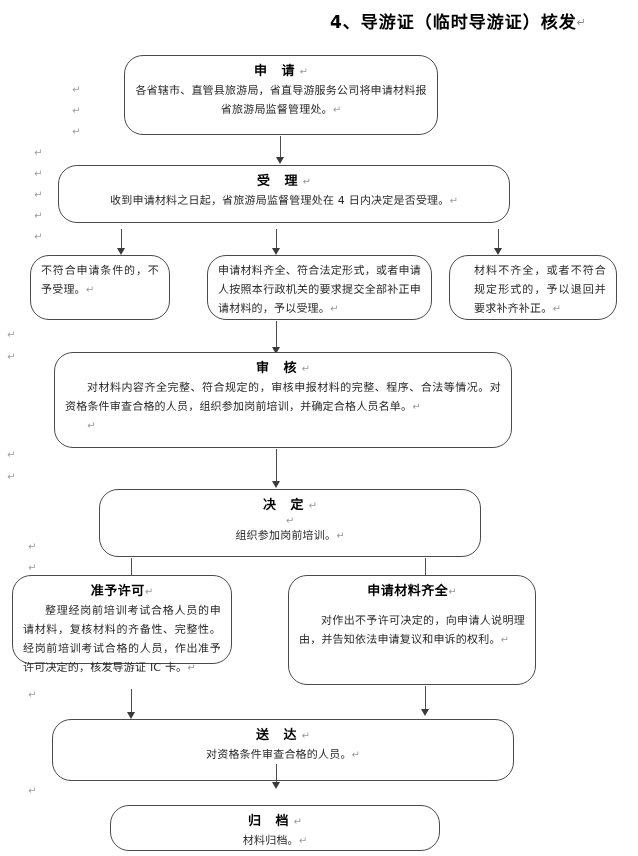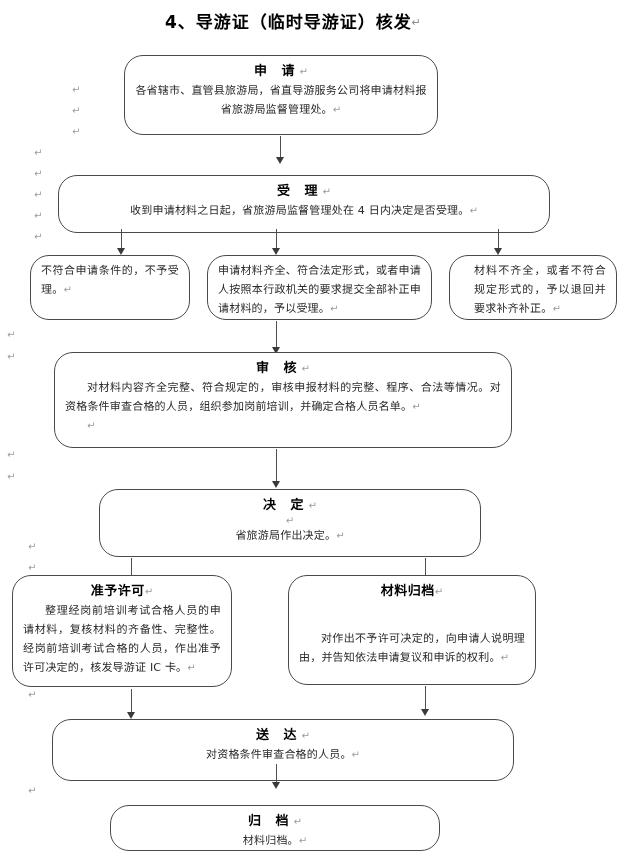--- a/index.html
+++ b/index.html
@@ -19,21 +19,21 @@
     overflow: hidden;
     background: #ffffff;
   }
 
   
   .doc-title {
     position: absolute;
     left: 0;
     top: 8px;
     width: 586px;
-    text-align: center;
+    text-align: right;
     font-size: 17px;
     font-weight: bold;
     letter-spacing: 1px;
     color: #000;
     white-space: nowrap;
   }
   .doc-title .pilcrow {
     font-weight: normal;
     font-size: 11px;
     color: #8a8a8a;
@@ -142,39 +142,39 @@
   <div class="node" style="left:124px; top:55px; width:314px; height:80px;">
     <div class="node-title"><span>申  请</span><span class="pilcrow">↵</span></div>
     <div class="node-body center"><span>各省辖市、直管县旅游局，省直导游服务公司将申请材料报省旅游局监督管理处。</span><span class="pilcrow">↵</span></div>
   </div>
 
   <div class="arrow" style="left:276px; top:136px; height:28px;">
     <div class="shaft" style="height:21px;"></div>
     <div class="head" style="top:21px;"></div>
   </div>
 
-  <div class="node" style="left:58px; top:175px; width:492px; height:58px;">
+  <div class="node" style="left:58px; top:165px; width:452px; height:58px;">
     <div class="node-title"><span>受  理</span><span class="pilcrow">↵</span></div>
     <div class="node-body center"><span>收到申请材料之日起，省旅游局监督管理处在 4 日内决定是否受理。</span><span class="pilcrow">↵</span></div>
   </div>
 
   <div class="arrow" style="left:117px; top:229px; height:26px;">
     <div class="shaft" style="height:19px;"></div>
     <div class="head" style="top:19px;"></div>
   </div>
   <div class="arrow" style="left:272px; top:229px; height:26px;">
     <div class="shaft" style="height:19px;"></div>
     <div class="head" style="top:19px;"></div>
   </div>
   <div class="arrow" style="left:494px; top:229px; height:26px;">
     <div class="shaft" style="height:19px;"></div>
     <div class="head" style="top:19px;"></div>
   </div>
 
-  <div class="node" style="left:30px; top:255px; width:160px; height:65px;">
+  <div class="node" style="left:30px; top:255px; width:140px; height:65px;">
     <div class="node-body"><span>不符合申请条件的，不予受理。</span><span class="pilcrow">↵</span></div>
   </div>
 
   <div class="node" style="left:207px; top:255px; width:225px; height:65px;">
     <div class="node-body"><span>申请材料齐全、符合法定形式，或者申请人按照本行政机关的要求提交全部补正申请材料的，予以受理。</span><span class="pilcrow">↵</span></div>
   </div>
 
   <div class="node" style="left:449px; top:255px; width:168px; height:65px;padding-left:24px;">
     <div class="node-body"><span>材料不齐全，或者不符合规定形式的，予以退回并要求补齐补正。</span><span class="pilcrow">↵</span></div>
   </div>
@@ -191,40 +191,40 @@
   </div>
 
   <div class="arrow" style="left:272px; top:449px; height:39px;">
     <div class="shaft" style="height:32px;"></div>
     <div class="head" style="top:32px;"></div>
   </div>
 
   <div class="node" style="left:99px; top:489px; width:382px; height:68px;">
     <div class="node-title"><span>决  定</span><span class="pilcrow">↵</span></div>
     <div class="node-body center" style="line-height:11px;"><span class="pilcrow">↵</span></div>
-    <div class="node-body center"><span>省旅游局作出决定。</span><span class="pilcrow">↵</span></div>
+    <div class="node-body center"><span>组织参加岗前培训。</span><span class="pilcrow">↵</span></div>
   </div>
 
   <div class="arrow" style="left:127px; top:558px; height:26px;">
     <div class="shaft" style="height:19px;"></div>
     <div class="head" style="top:19px;"></div>
   </div>
   <div class="arrow" style="left:421px; top:558px; height:26px;">
     <div class="shaft" style="height:19px;"></div>
     <div class="head" style="top:19px;"></div>
   </div>
 
-  <div class="node" style="left:12px; top:575px; width:220px; height:112px;">
+  <div class="node" style="left:12px; top:575px; width:220px; height:89px;">
     <div class="node-title tight"><span>准予许可</span><span class="pilcrow">↵</span></div>
     <div class="node-body indent"><span>整理经岗前培训考试合格人员的申请材料，复核材料的齐备性、完整性。经岗前培训考试合格的人员，作出准予许可决定的，核发导游证 IC 卡。</span><span class="pilcrow">↵</span></div>
   </div>
 
   <div class="node" style="left:288px; top:575px; width:248px; height:110px;">
-    <div class="node-title tight"><span>材料归档</span><span class="pilcrow">↵</span></div>
-    <div class="node-body indent" style="margin-top:28px;"><span>对作出不予许可决定的，向申请人说明理由，并告知依法申请复议和申诉的权利。</span><span class="pilcrow">↵</span></div>
+    <div class="node-title tight"><span>申请材料齐全</span><span class="pilcrow">↵</span></div>
+    <div class="node-body indent" style="margin-top:10px;"><span>对作出不予许可决定的，向申请人说明理由，并告知依法申请复议和申诉的权利。</span><span class="pilcrow">↵</span></div>
   </div>
 
   <div class="arrow" style="left:127px; top:689px; height:30px;">
     <div class="shaft" style="height:23px;"></div>
     <div class="head" style="top:23px;"></div>
   </div>
   <div class="arrow" style="left:421px; top:686px; height:30px;">
     <div class="shaft" style="height:23px;"></div>
     <div class="head" style="top:23px;"></div>
   </div>

